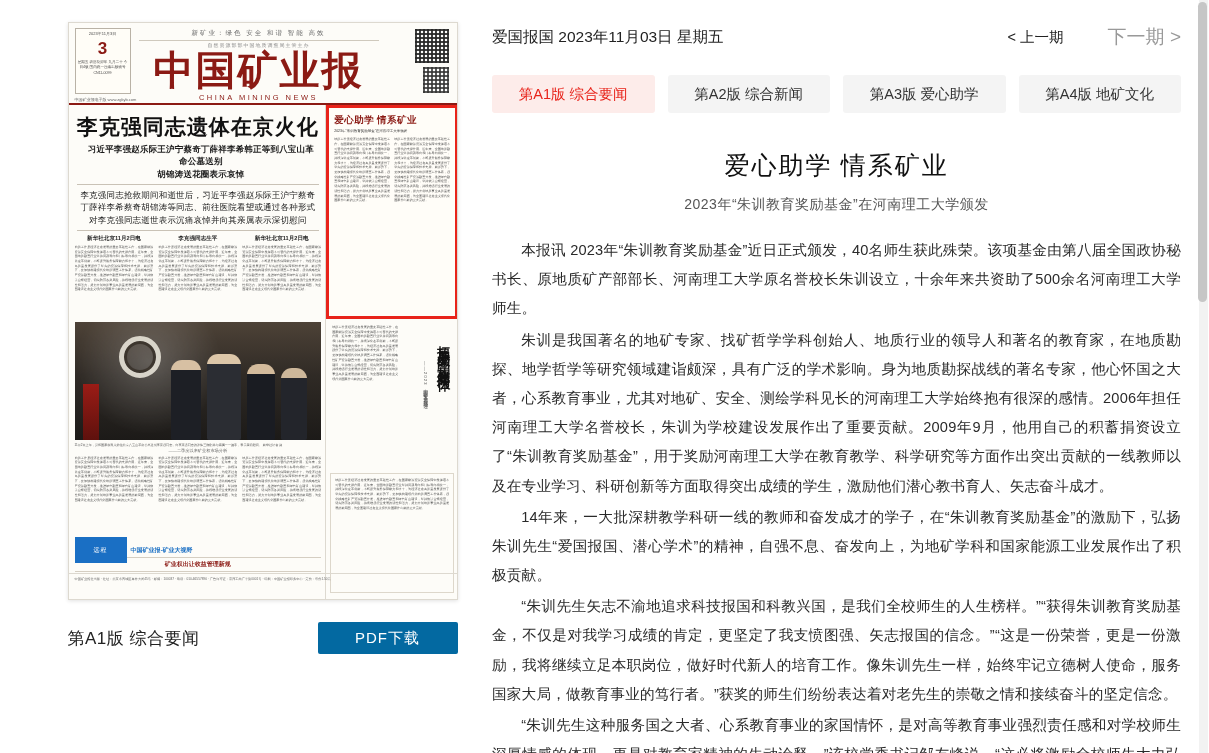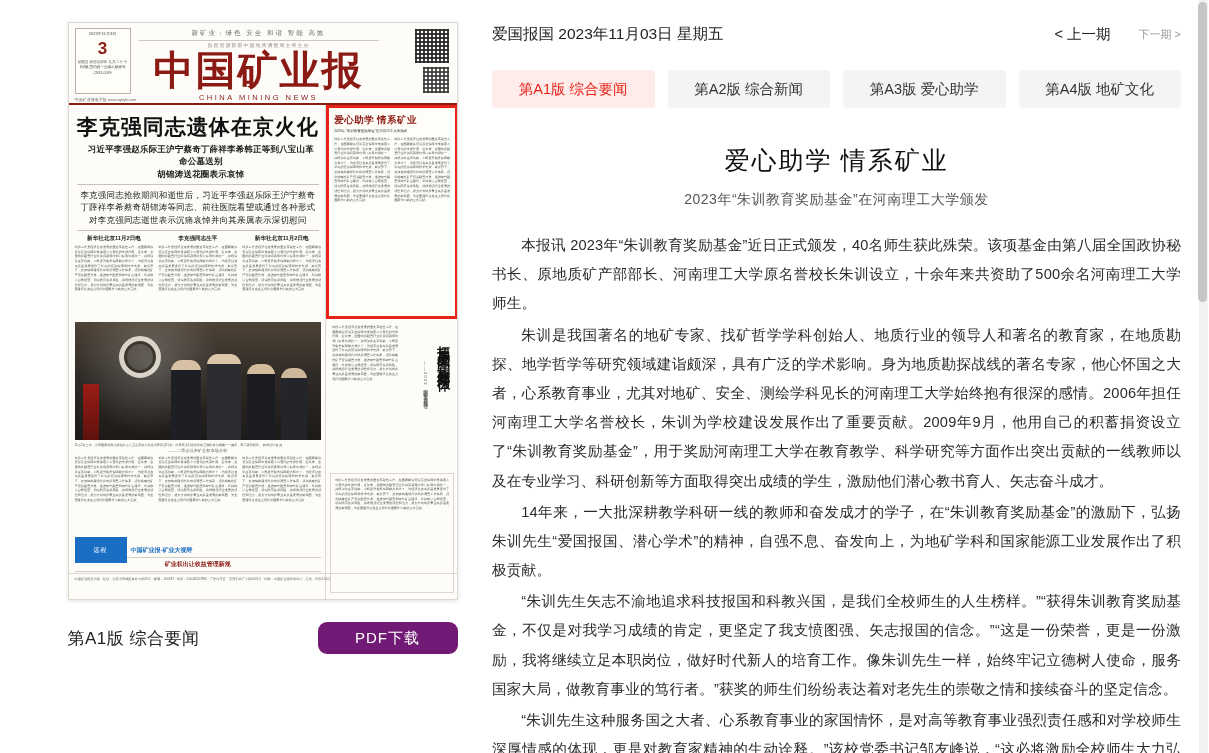--- a/index.html
+++ b/index.html
@@ -204,36 +204,36 @@
     padding: 3px 6px; line-height: 1.5;
   }
 
   
   .left-footer {
     display: flex; align-items: center; justify-content: space-between;
     width: 390px; margin: 22px auto 0;
   }
   .page-label { font-size: 17px; color: #222; letter-spacing: .5px; }
   .pdf-btn {
-    width: 140px; height: 32px; background: #701a75; color: #fff;
-    border: none; border-radius: 9px; font-size: 15px; letter-spacing: 1px;
+    width: 140px; height: 32px; background: #0369a1; color: #fff;
+    border: none; border-radius: 2px; font-size: 15px; letter-spacing: 1px;
     cursor: pointer; font-family: "Liberation Sans", sans-serif;
   }
 
   
   .right-pane {
     width: 729px; height: 753px;
     padding: 24px 28px 0 12px;
     background: #fff;
   }
   .r-topbar { display: flex; align-items: center; }
   .r-date { font-size: 15.5px; color: #222; }
-  .r-nav { margin-left: auto; display: flex; align-items: center; gap: 28px; }
+  .r-nav { margin-left: auto; display: flex; align-items: center; gap: 44px; }
   .r-prev { font-size: 14.5px; color: #222; cursor: pointer; }
-  .r-next { font-size: 11px; color: #999; cursor: pointer; }
+  .r-next { font-size: 19px; color: #999; cursor: pointer; }
 
   .tabs { display: flex; gap: 13px; margin-top: 25px; }
   .tab {
     flex: 1; height: 38px; border-radius: 3px;
     display: flex; align-items: center; justify-content: center;
     font-size: 14.5px; color: #333; background: #f4f4f4; cursor: pointer;
   }
   .tab.active { background: #fdecea; color: #e8231a; }
 
   .art-title {

